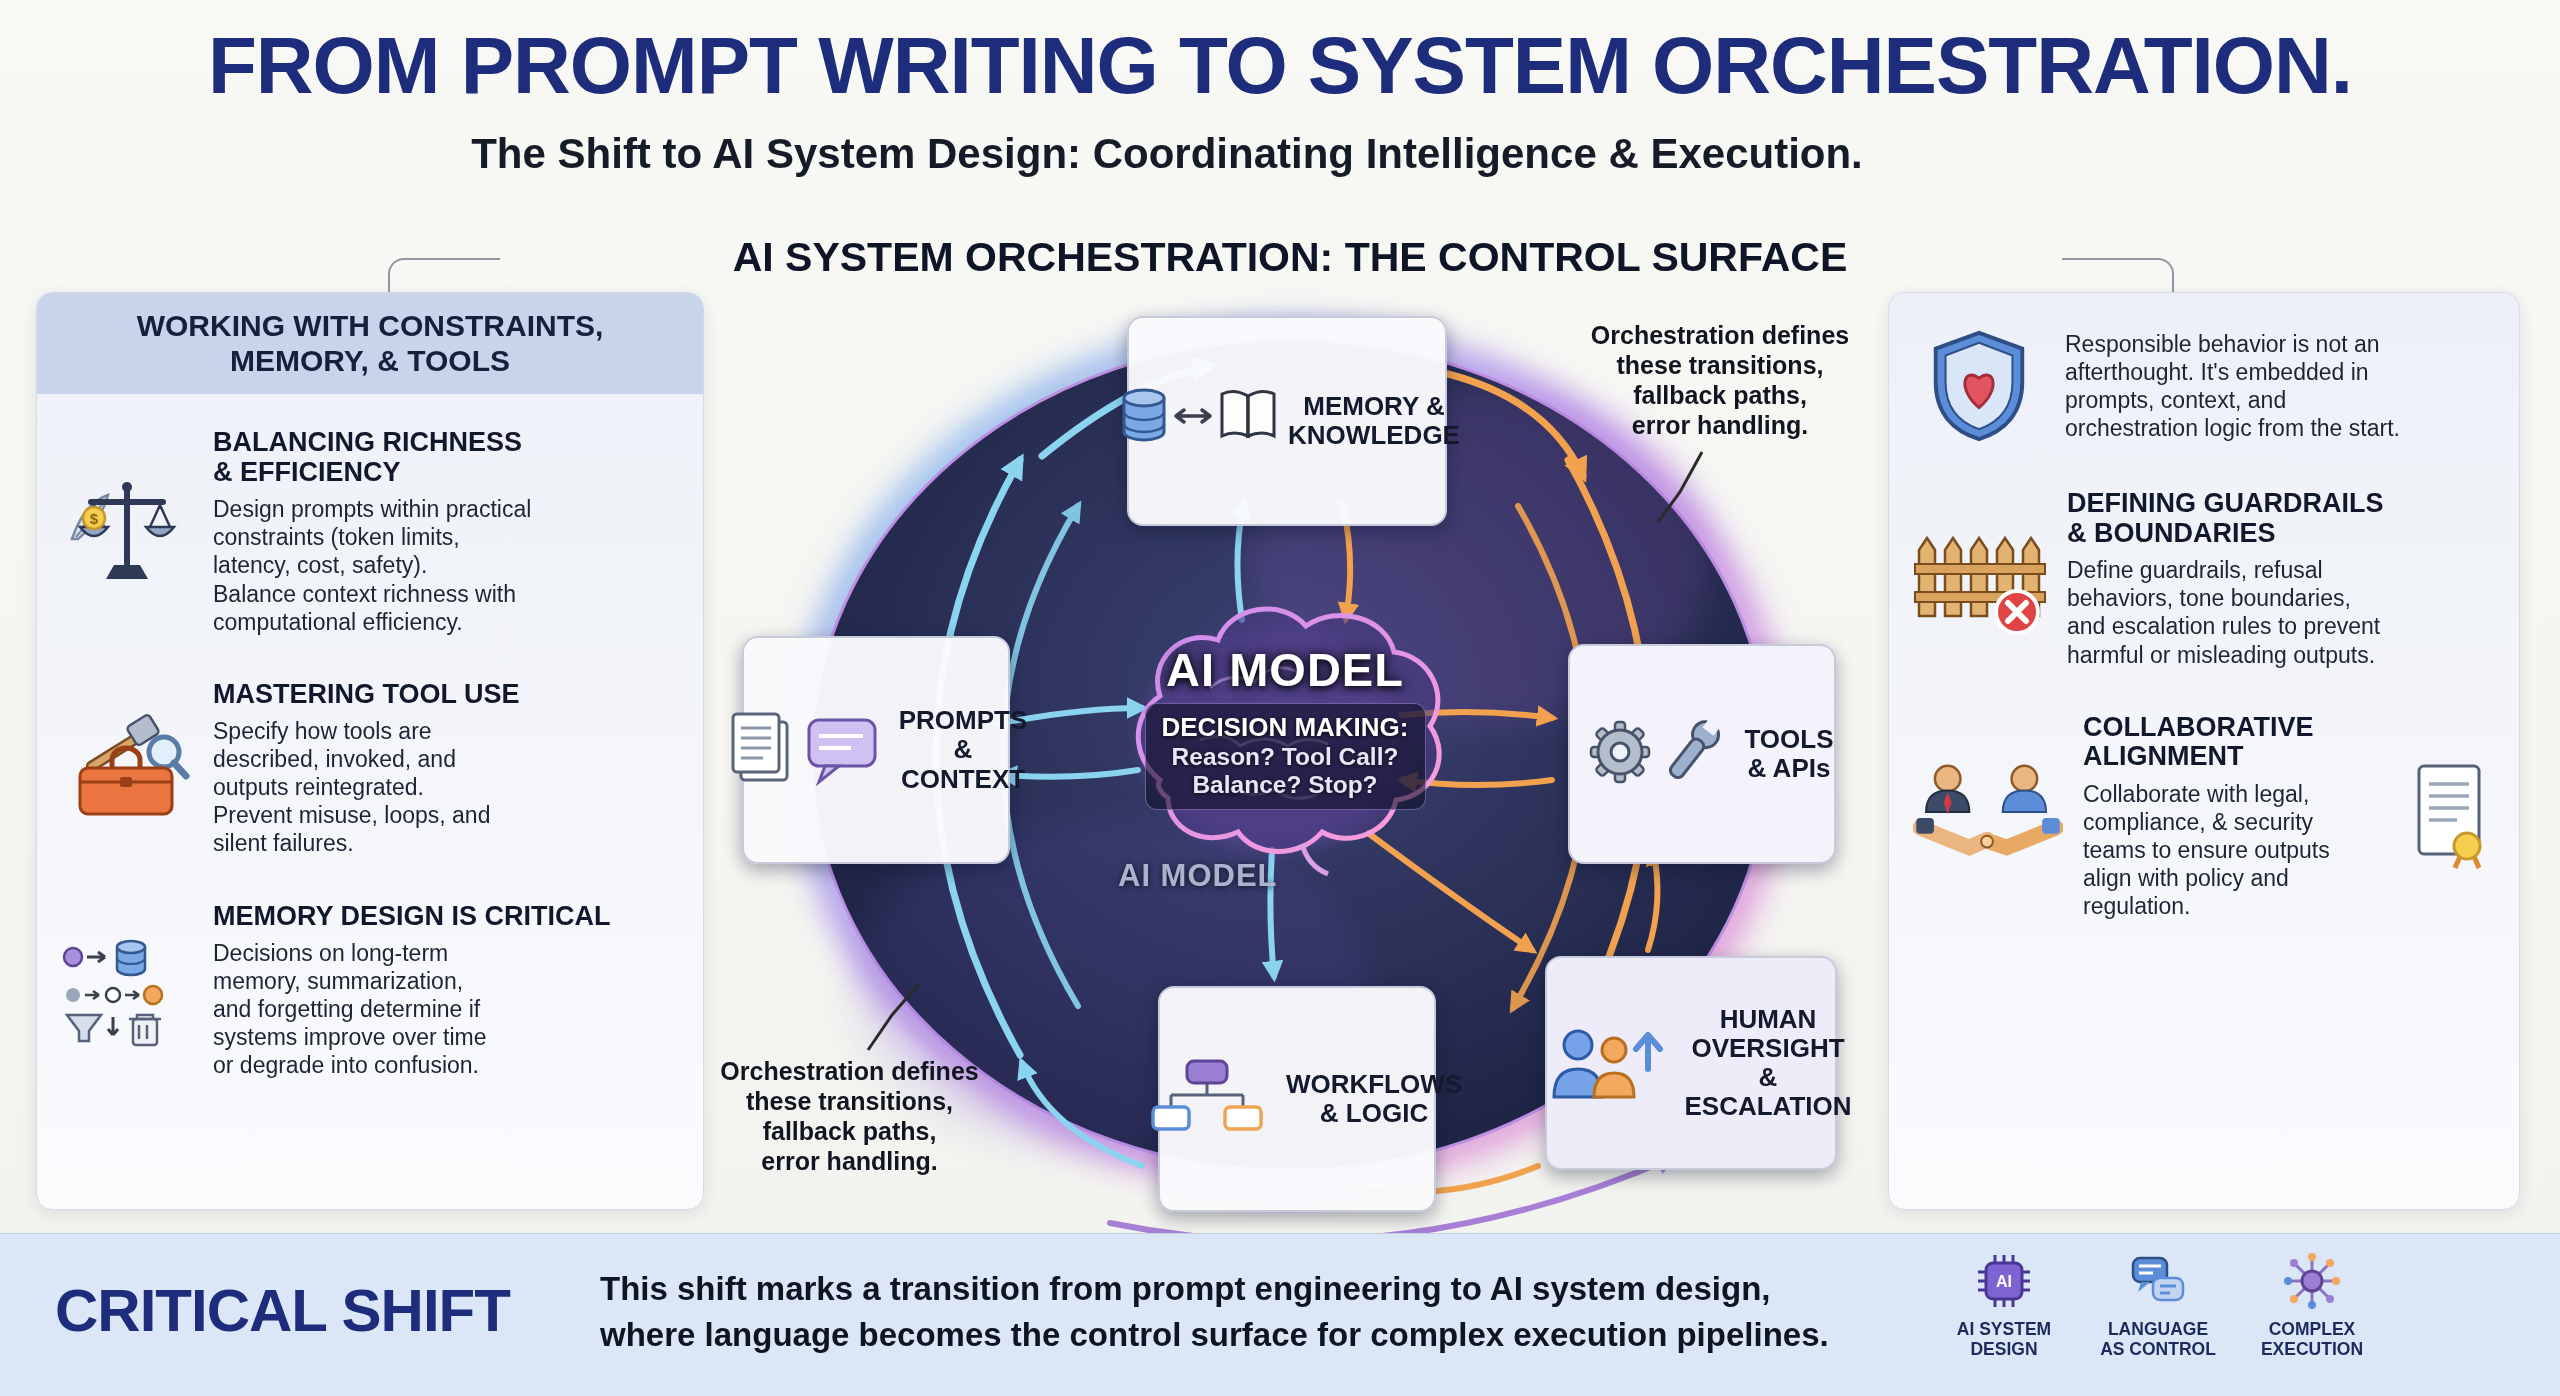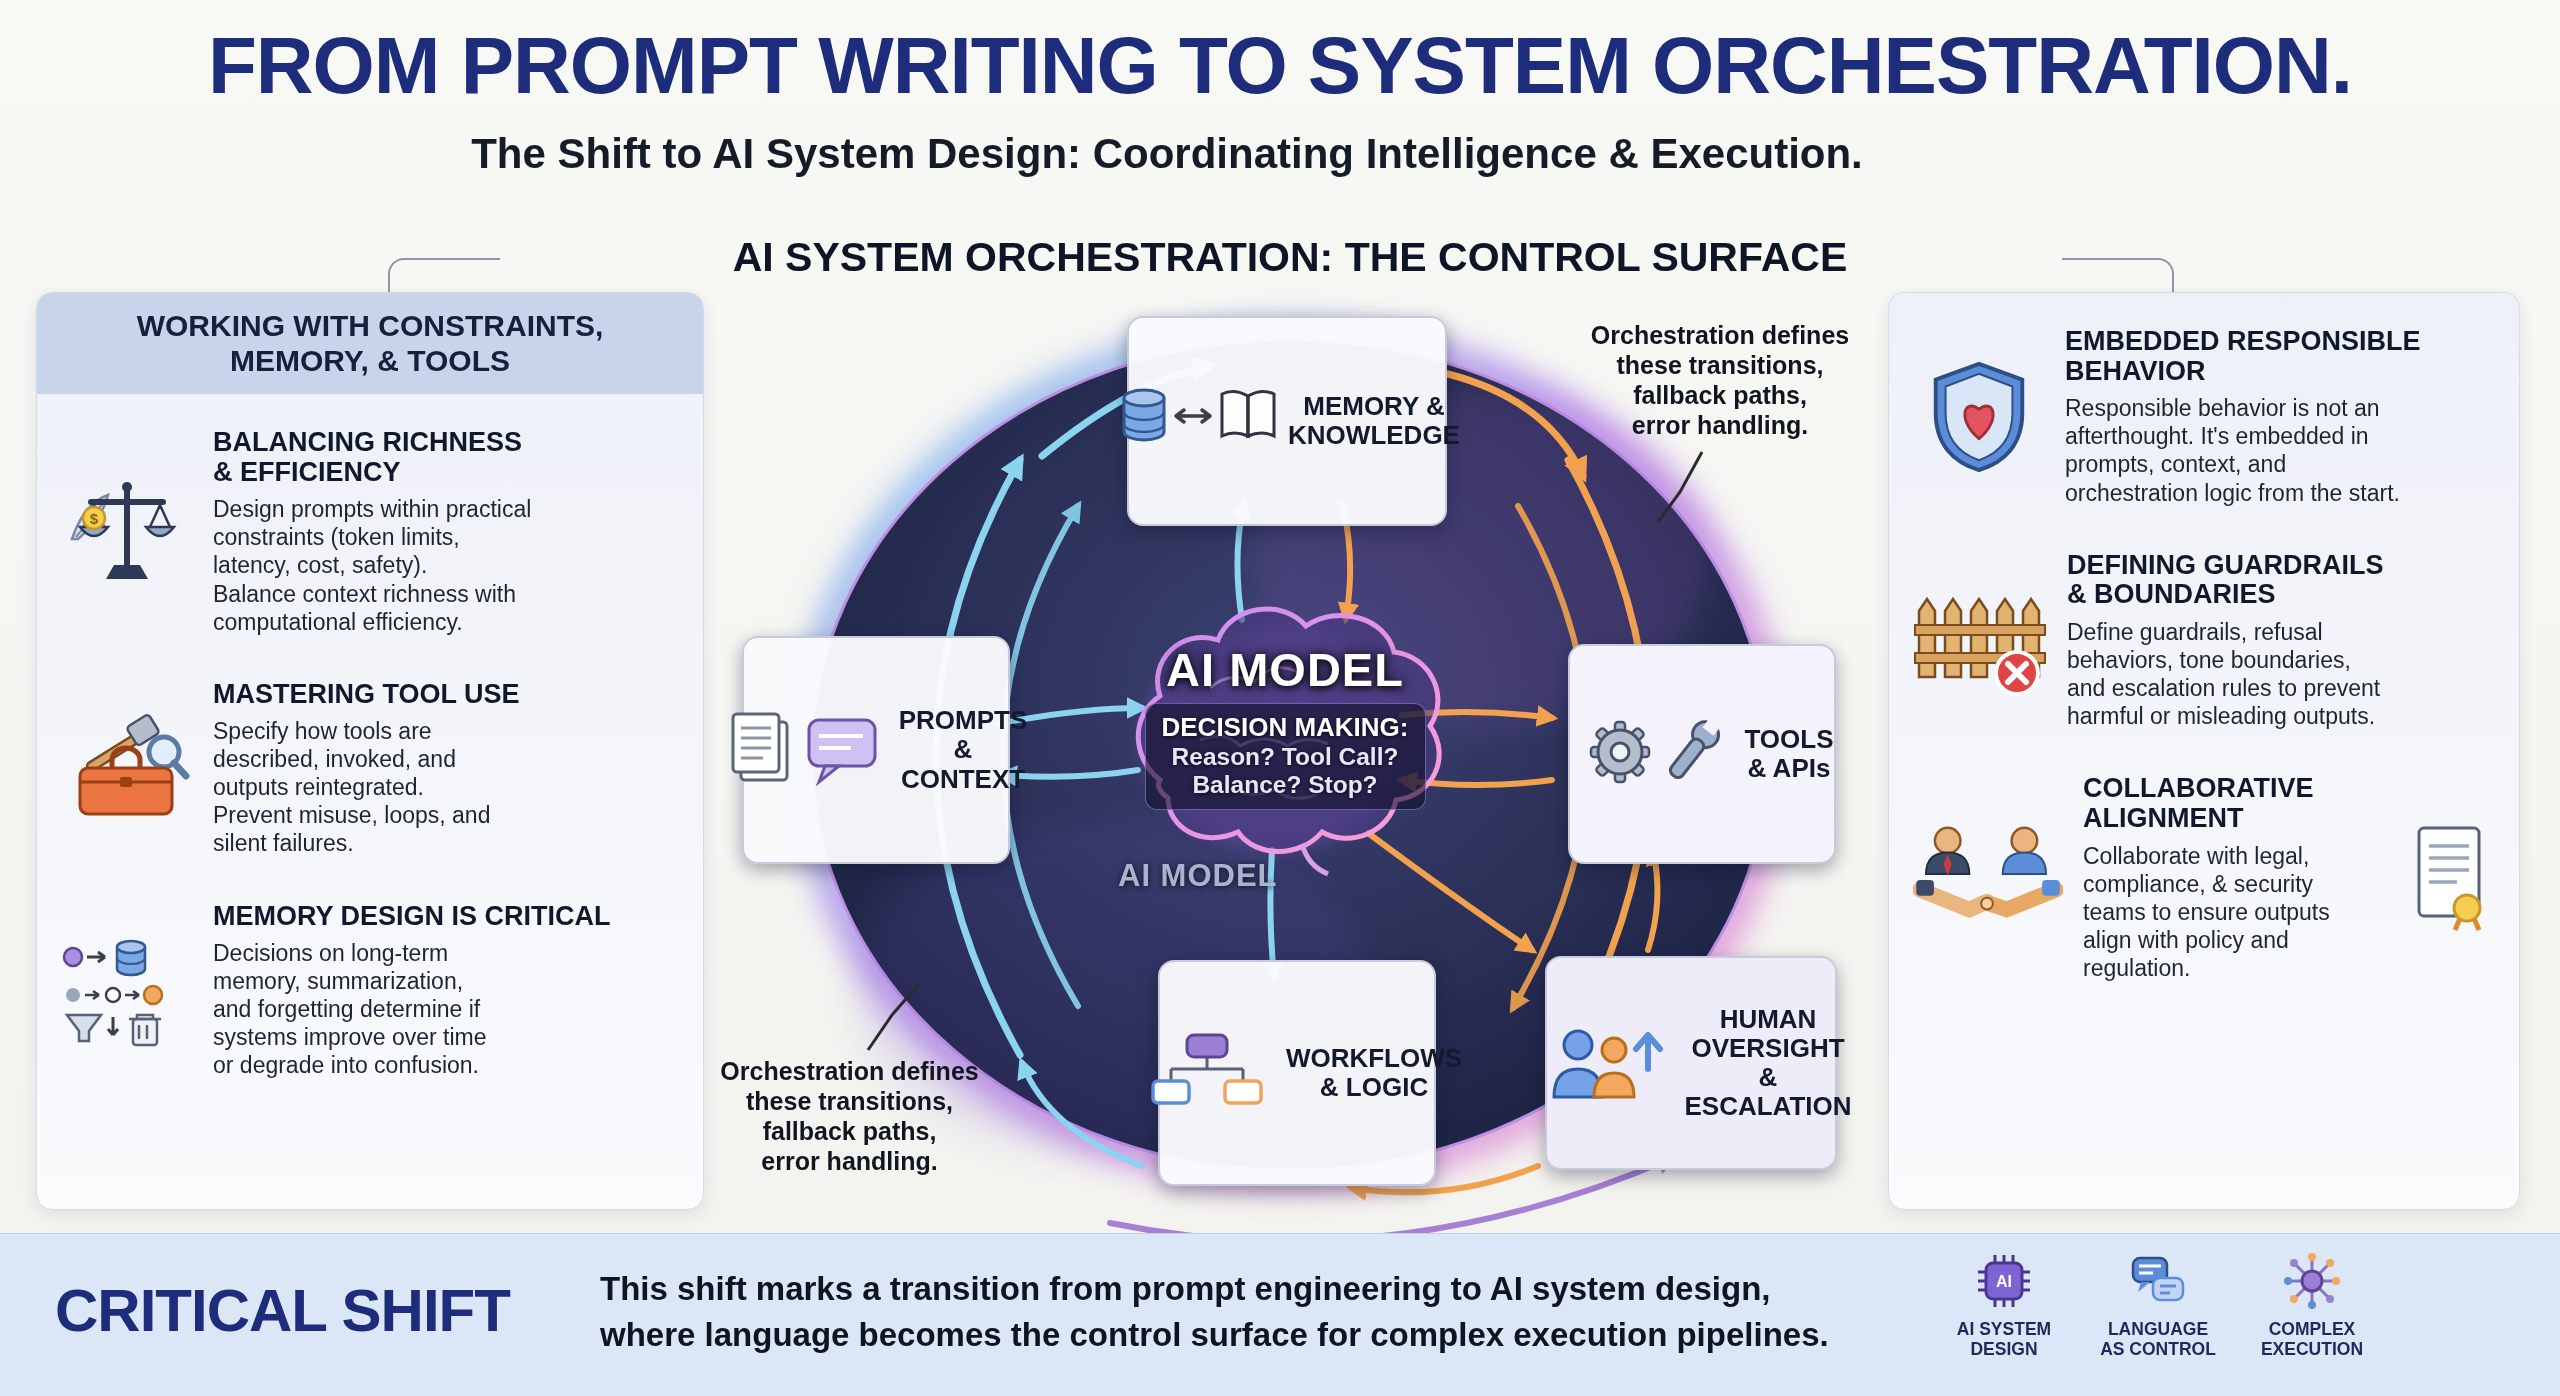--- a/index.html
+++ b/index.html
@@ -36,21 +36,21 @@
 
   #dg{position:absolute;left:690px;top:288px;z-index:1;}
 
   .node{position:absolute;z-index:3;background:rgba(250,250,253,0.97);border:2px solid #c6cbdc;
         border-radius:16px;box-shadow:0 6px 18px rgba(10,15,40,0.35);
         display:flex;align-items:center;justify-content:center;gap:4px;padding:8px;}
   .node-label{font-size:26px;font-weight:800;color:#141a2e;text-align:center;line-height:1.12;}
   .node.memory{left:1127px;top:316px;width:300px;height:190px;}
   .node.prompts{left:742px;top:636px;width:248px;height:208px;}
   .node.tools{left:1568px;top:644px;width:248px;height:200px;background:#f4f3fb;}
-  .node.workflows{left:1158px;top:960px;width:258px;height:206px;}
+  .node.workflows{left:1158px;top:986px;width:258px;height:206px;}
   .node.human{left:1545px;top:956px;width:272px;height:194px;background:#efecfa;}
 
   .center-ov{position:absolute;left:1080px;top:642px;width:410px;z-index:4;text-align:center;color:#fff;}
   .ai-name{font-size:47px;font-weight:900;letter-spacing:1px;
            text-shadow:0 0 14px rgba(0,0,0,0.9),0 2px 6px rgba(0,0,0,0.8);}
   .ai-box{display:inline-block;margin-top:6px;padding:8px 16px 10px;background:rgba(12,14,34,0.58);
           border:1px solid rgba(170,150,225,0.55);border-radius:12px;}
   .ai-dm{font-size:26px;font-weight:800;text-shadow:0 1px 4px rgba(0,0,0,0.8);}
   .ai-q{font-size:24.5px;font-weight:600;color:#e9e5f6;text-shadow:0 1px 4px rgba(0,0,0,0.8);}
   .ai-watermark{position:absolute;left:1118px;top:858px;z-index:4;font-size:31px;font-weight:800;
@@ -169,22 +169,20 @@
     <div class="panel-b">
       <div class="p-item">
         <div class="p-ico">
           <svg width="120" height="118" viewBox="0 0 120 120">
             <path d="M60 6 L104 22 V56 C104 88 86 106 60 114 C34 106 16 88 16 56 V22 Z" fill="#5b8dd9" stroke="#2e4f86" stroke-width="4"></path>
             <path d="M60 16 L94 29 V56 C94 82 80 97 60 104 C40 97 26 82 26 56 V29 Z" fill="#d9e6f8" stroke="#2e4f86" stroke-width="2"></path>
             <path d="M60 82 C38 64 44 40 60 52 C76 40 82 64 60 82 Z" fill="#e25560" stroke="#a22e3a" stroke-width="3"></path>
           </svg>
         </div>
         <div class="p-txt">
-          <h3 class="pre">EMBEDDED RESPONSIBLE
-BEHAVIOR</h3>
           <p class="pre">Responsible behavior is not an
 afterthought. It's embedded in
 prompts, context, and
 orchestration logic from the start.</p>
         </div>
       </div>
       <div class="p-item">
         <div class="p-ico">
           <svg width="134" height="118" viewBox="0 0 134 118">
             <path d="M6 30 L14 18 L22 30 V96 H6 Z" fill="#e3b372" stroke="#7a4c1e" stroke-width="2.5"></path>

